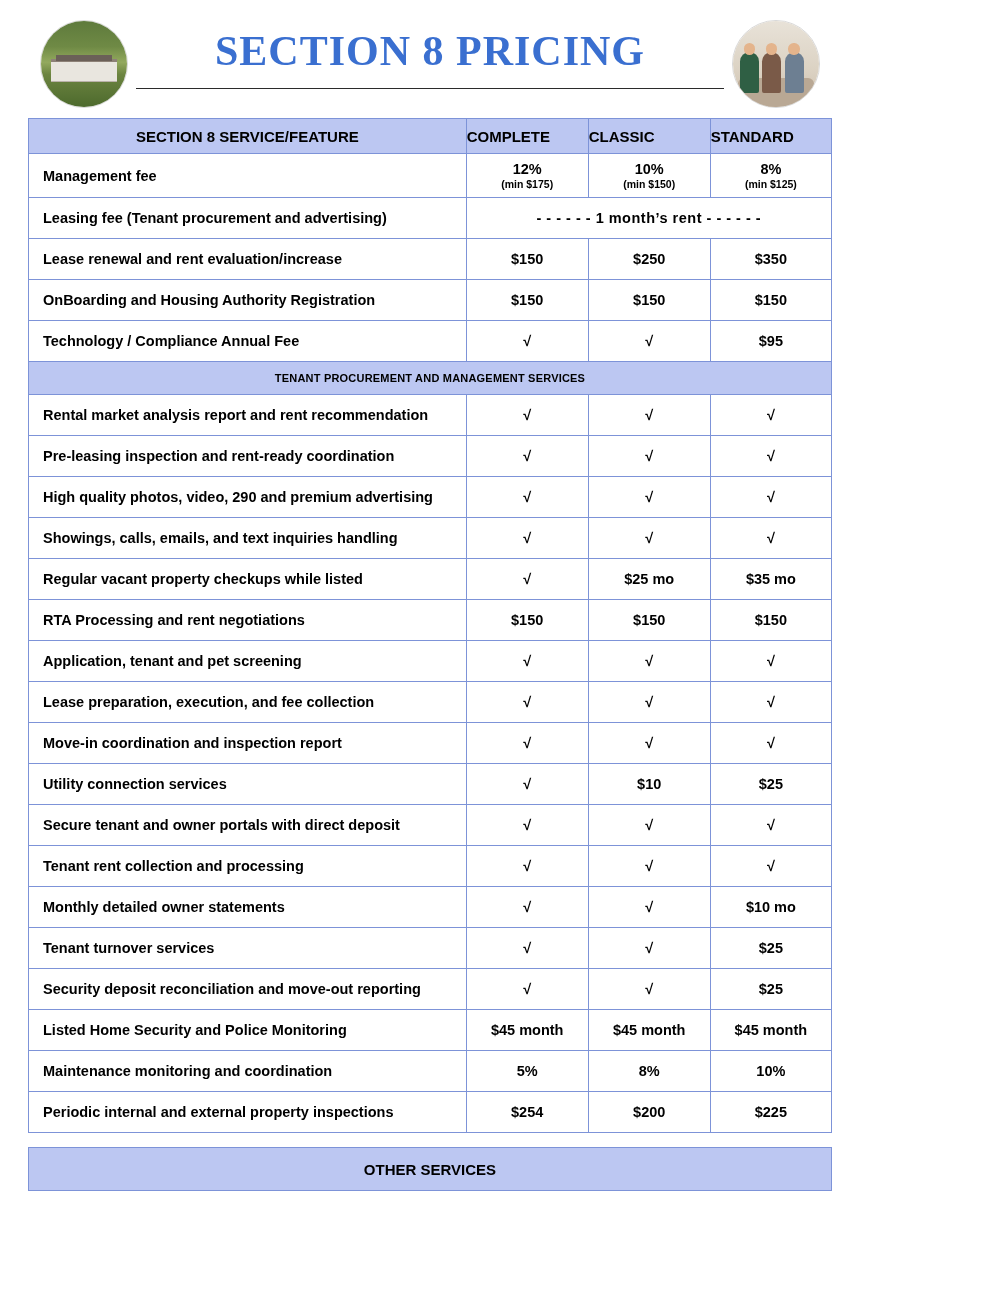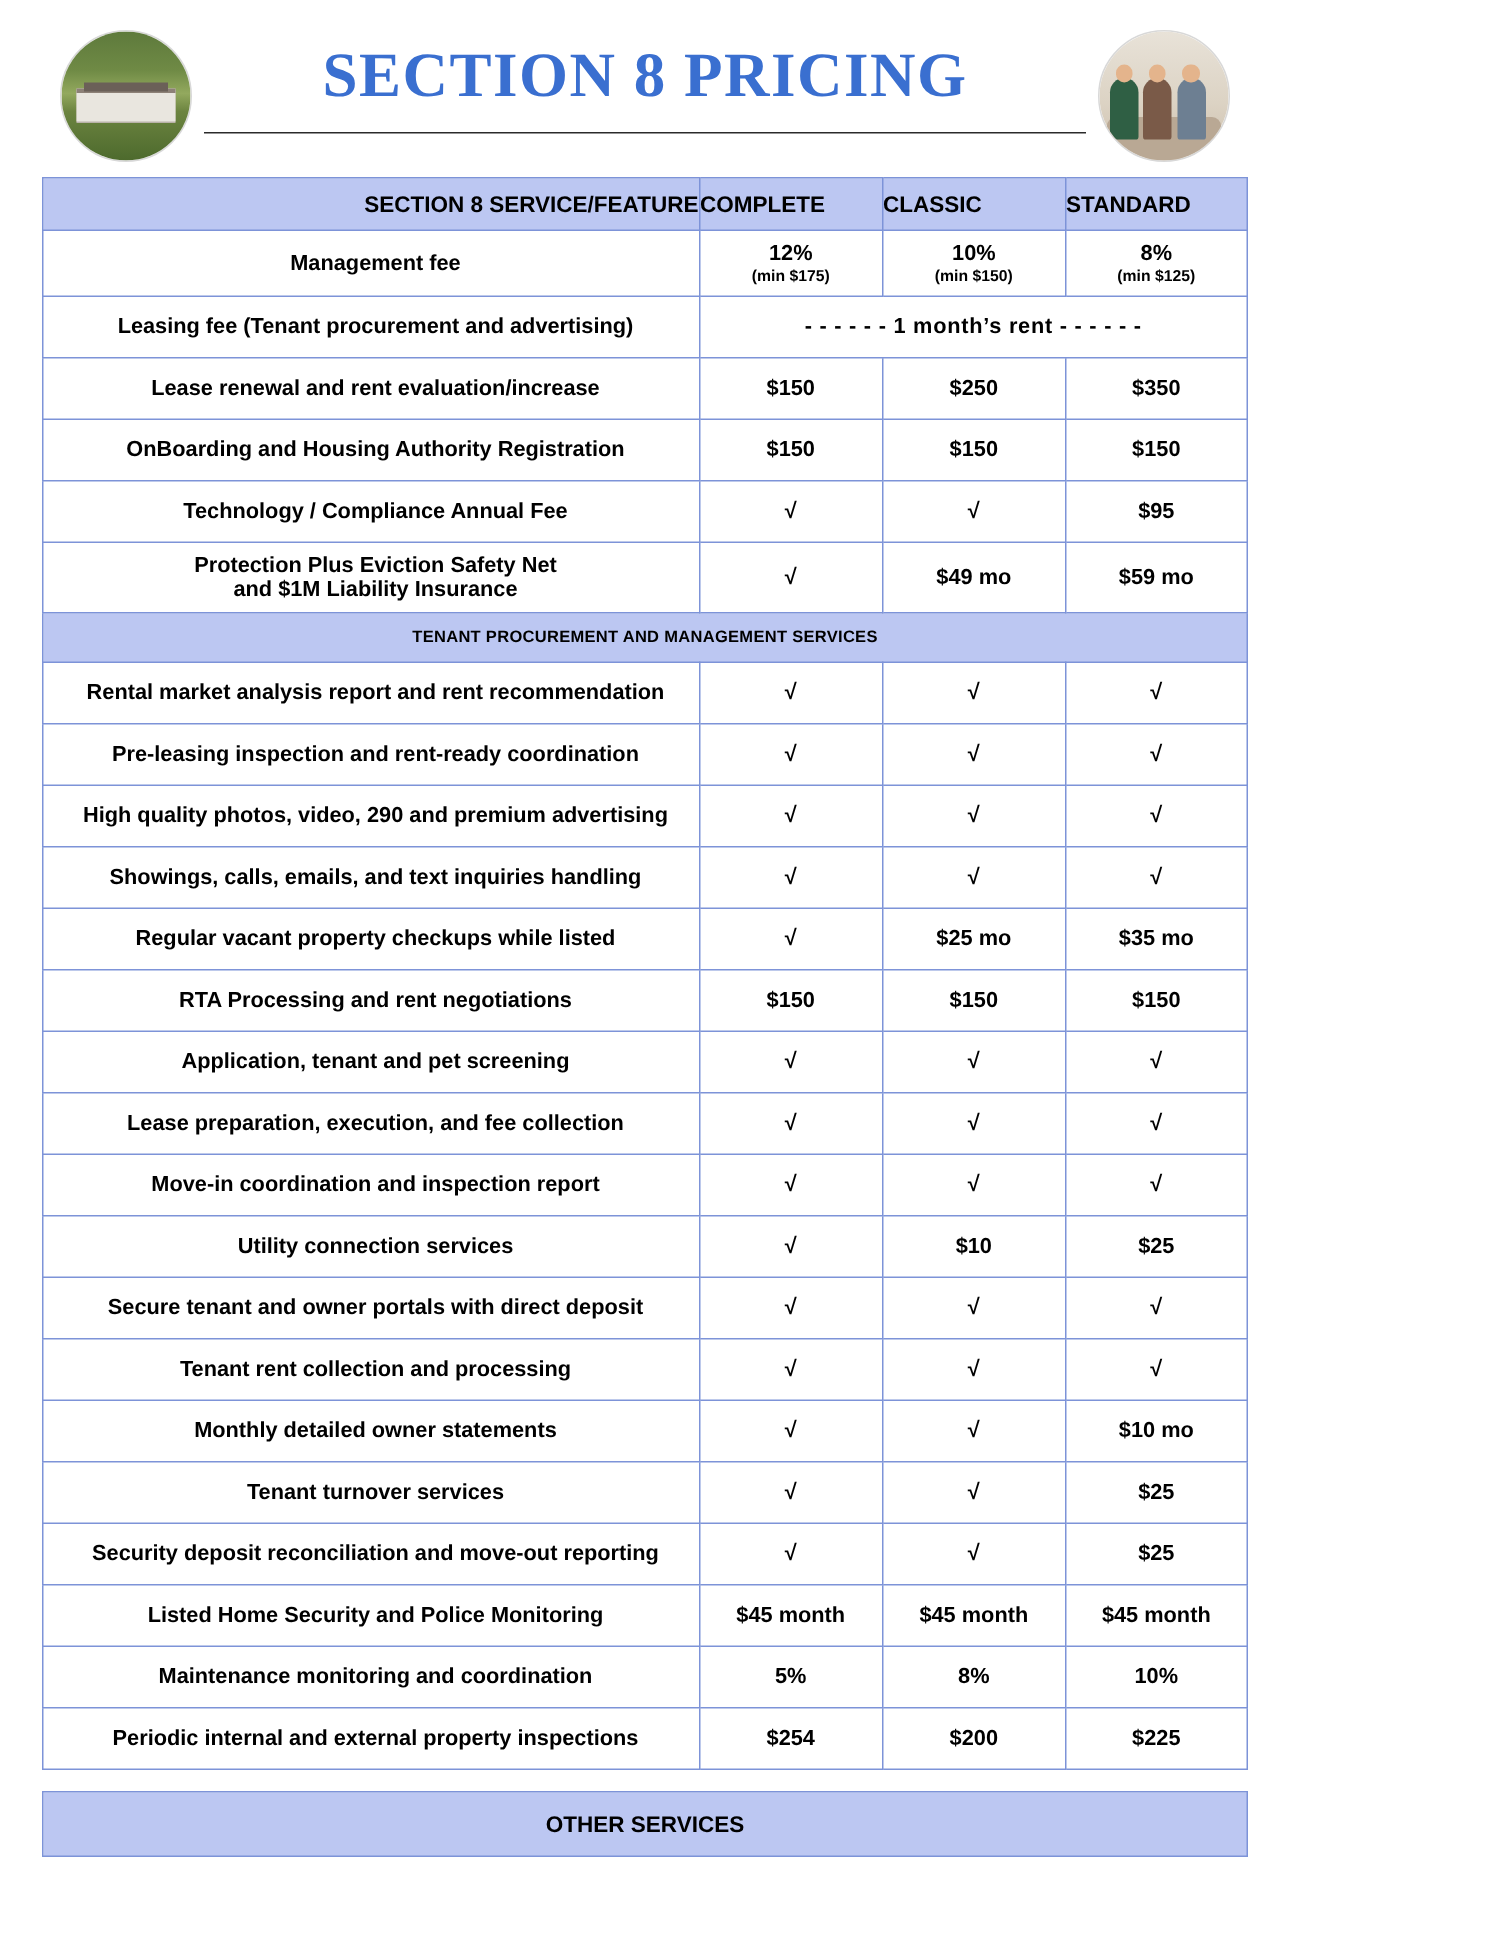--- a/index.html
+++ b/index.html
@@ -133,24 +133,24 @@
     font-weight: bold;
     vertical-align: middle;
   }
   .hdr-row td {
     background: #bcc7f2;
     text-align: left;
     height: 34px;
     font-size: 15px;
   }
   .hdr-row td.feature-col {
-    text-align: right;
+    text-align: center;
   }
   td.feat {
-    text-align: center;
+    text-align: left;
     padding: 7px 8px 7px 14px;
     height: 26px;
     margin-left: 18px;
   }
   td.val {
     text-align: center;
     padding: 7px 4px;
   }
   .sub {
     display: block;
@@ -270,29 +270,20 @@
         <td class="val">$150</td>
         <td class="val">$150</td>
         <td class="val">$150</td>
       </tr>
       <tr>
         <td class="feat">Technology / Compliance Annual Fee</td>
         <td class="val check">√</td>
         <td class="val check">√</td>
         <td class="val">$95</td>
       </tr>
-      <tr>
-        <td class="feat">
-          <div>Protection Plus Eviction Safety Net</div>
-          <div>and $1M Liability Insurance</div>
-        </td>
-        <td class="val check">√</td>
-        <td class="val">$49 mo</td>
-        <td class="val">$59 mo</td>
-      </tr>
 
       <tr class="section-row">
         <td colspan="4">TENANT PROCUREMENT AND MANAGEMENT SERVICES</td>
       </tr>
 
       <tr>
         <td class="feat">Rental market analysis report and rent recommendation</td>
         <td class="val check">√</td>
         <td class="val check">√</td>
         <td class="val check">√</td>

